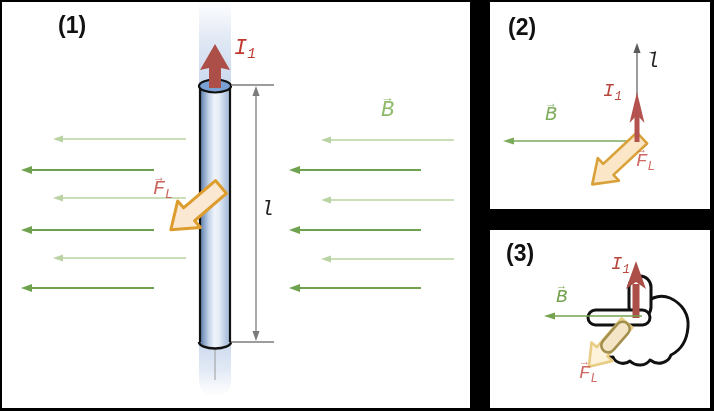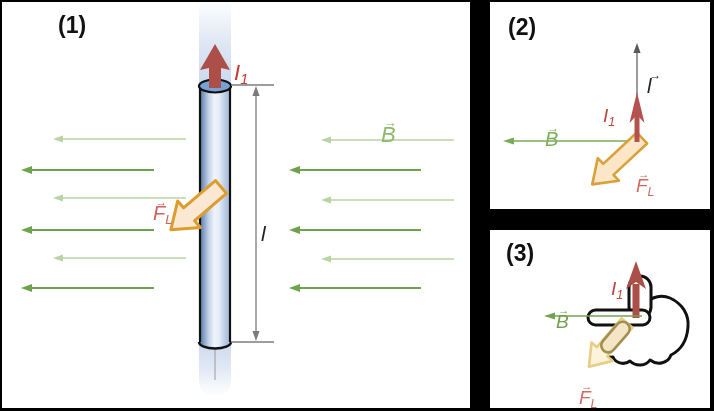--- a/index.html
+++ b/index.html
@@ -4,21 +4,21 @@
 <style>
   html,body{margin:0;padding:0;}
   body{width:714px;height:411px;background:#000;position:relative;overflow:hidden;
        font-family:"Liberation Sans",sans-serif;}
   .panel{position:absolute;background:#fff;}
   #panel1{left:2px;top:2px;width:468px;height:406px;}
   #panel2{left:490px;top:2px;width:220px;height:207px;}
   #panel3{left:490px;top:230px;width:220px;height:178px;}
   .panel svg{position:absolute;left:0;top:0;}
   .ptag{position:absolute;font:bold 23px "Liberation Sans",sans-serif;color:#111;}
-  .mlabel{position:absolute;font-family:Liberation Sans, sans-serif;font-style:italic;line-height:1;margin-top:24px;}
+  .mlabel{position:absolute;font-family:Liberation Mono, monospace;font-style:italic;line-height:1;}
   .mlabel sub{font-size:0.66em;font-style:italic;vertical-align:-0.3em;letter-spacing:0;}
   .vb{position:relative;display:inline-block;}
   .vb .hat{position:absolute;top:-0.58em;left:0.18em;font-size:0.60em;font-style:normal;}
   
   #p1-tag{left:56px;top:10px;}
   #p1-I{left:232px;top:36px;font-size:22px;color:#c13a31;}
   #p1-B{left:379px;top:98px;font-size:22px;color:#8fba6a;}
   #p1-F{left:151px;top:177px;font-size:20px;color:#c9655c;}
   #p1-l{left:259px;top:197px;font-size:21px;color:#222;}
   #p2-tag{left:18px;top:12px;}

